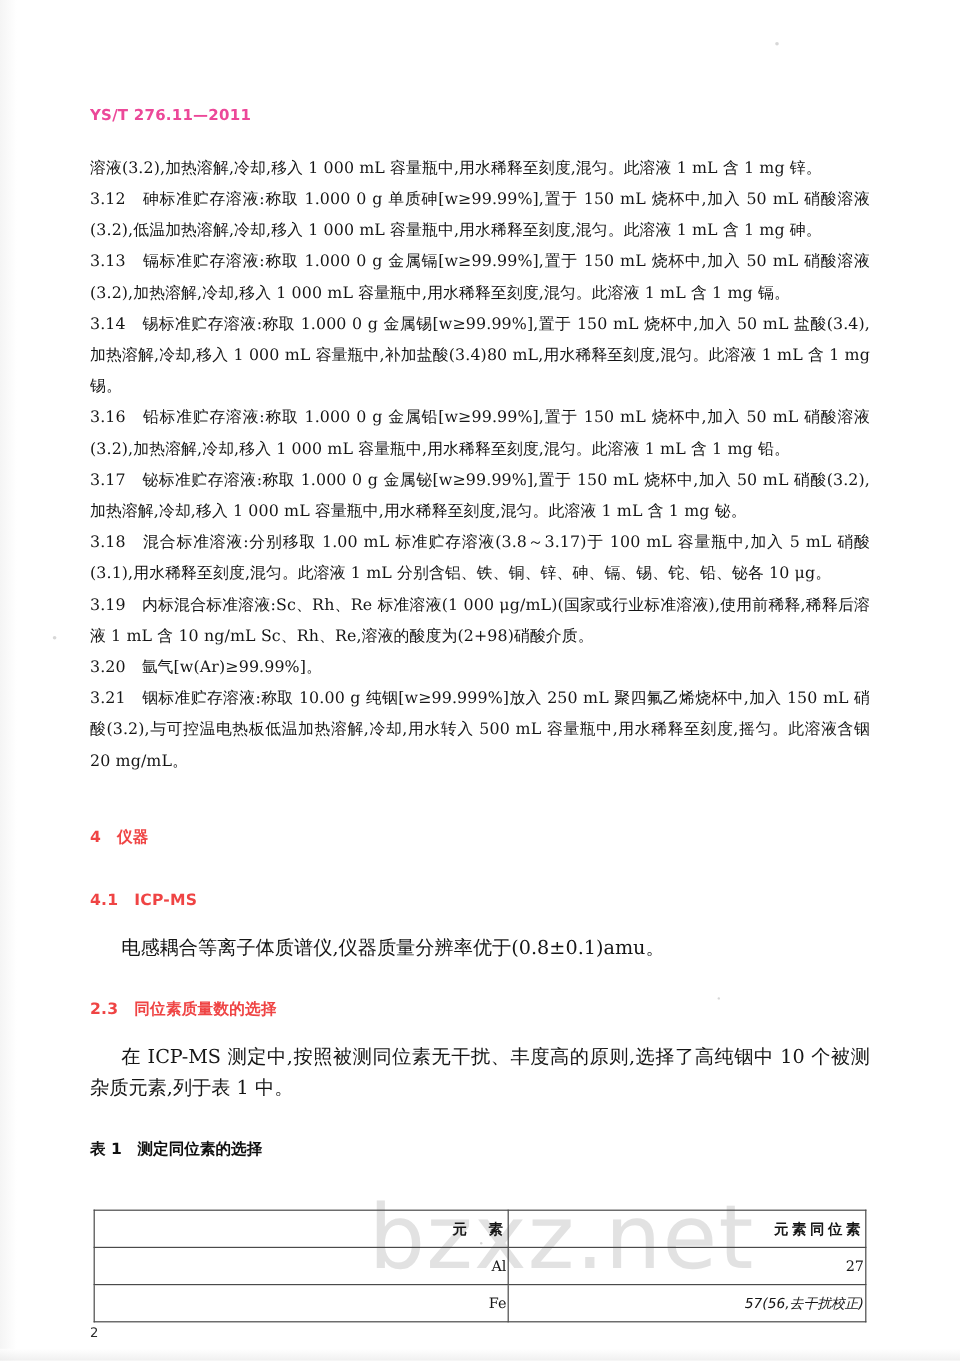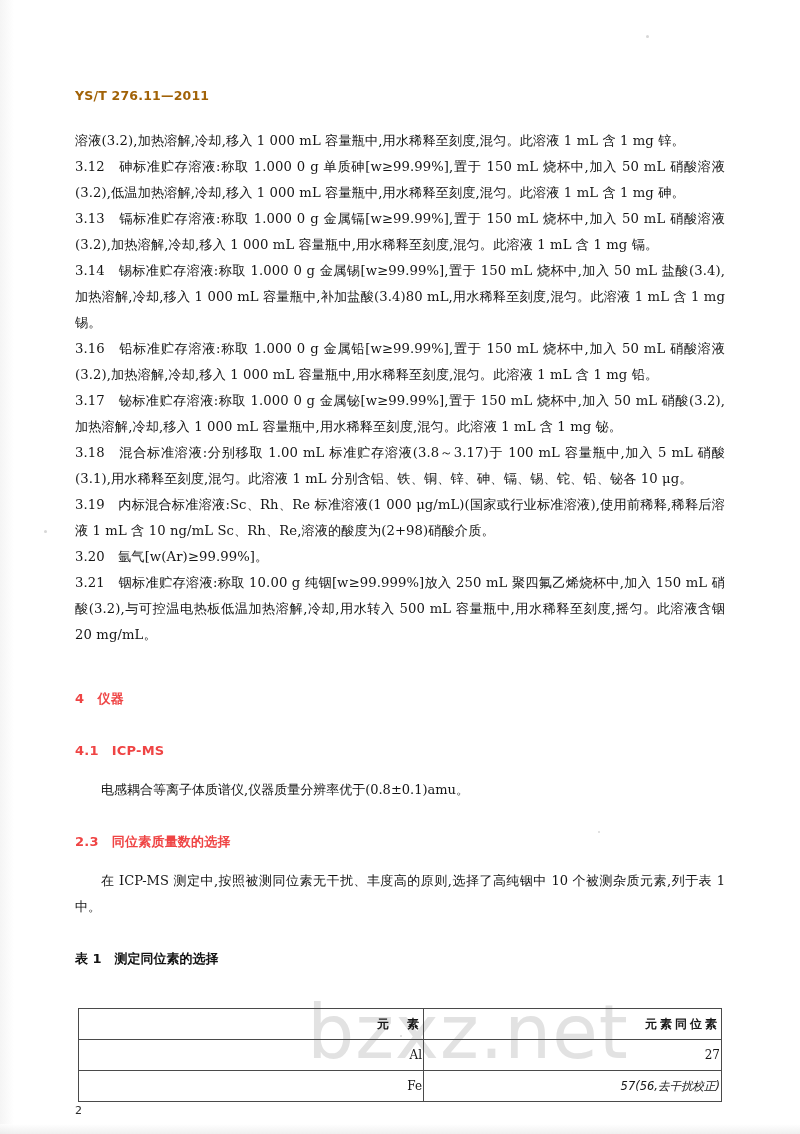--- a/index.html
+++ b/index.html
@@ -72,21 +72,21 @@
   }
 
   .doc-number {
     position: absolute;
     left: 75px;
     top: 88px;
     font-family: "DejaVu Sans", "Liberation Sans", sans-serif;
     font-weight: 700;
     font-size: 12.5px;
     letter-spacing: .2px;
-    color: #a16207;
+    color: #ec4899;
   }
 
   .body-block {
     position: absolute;
     left: 75px;
     top: 128px;
     width: 650px;
   }
 
   p.para {
@@ -108,21 +108,21 @@
     color: #ef4444;
     letter-spacing: .2px;
   }
 
   .gap-lg { height: 38px; }
   .gap-md { height: 26px; }
   .gap-sm { height: 13px; }
 
   .indent-para {
     margin: 0;
-    font-size: 13px;
+    font-size: 16px;
     line-height: 26px;
     text-align: justify;
     text-indent: 26px;
     color: #151515;
   }
 
   .table-caption {
     margin: 0;
     font-family: "DejaVu Sans", "Liberation Sans", sans-serif;
     font-weight: 700;

